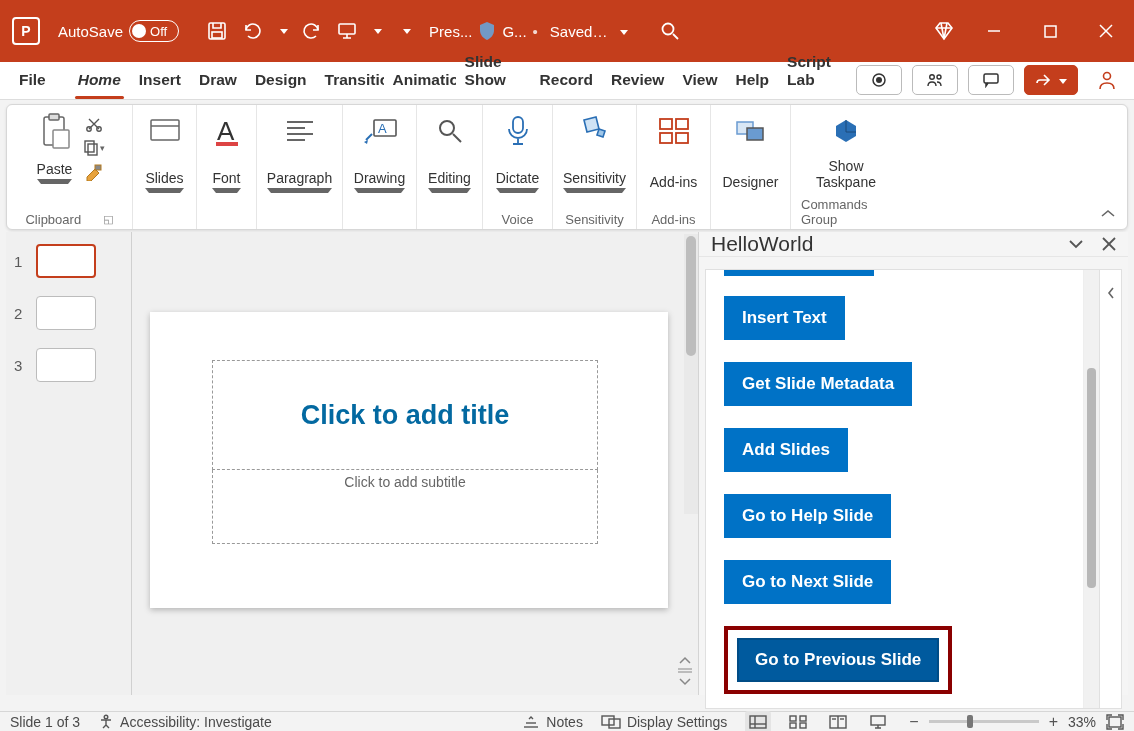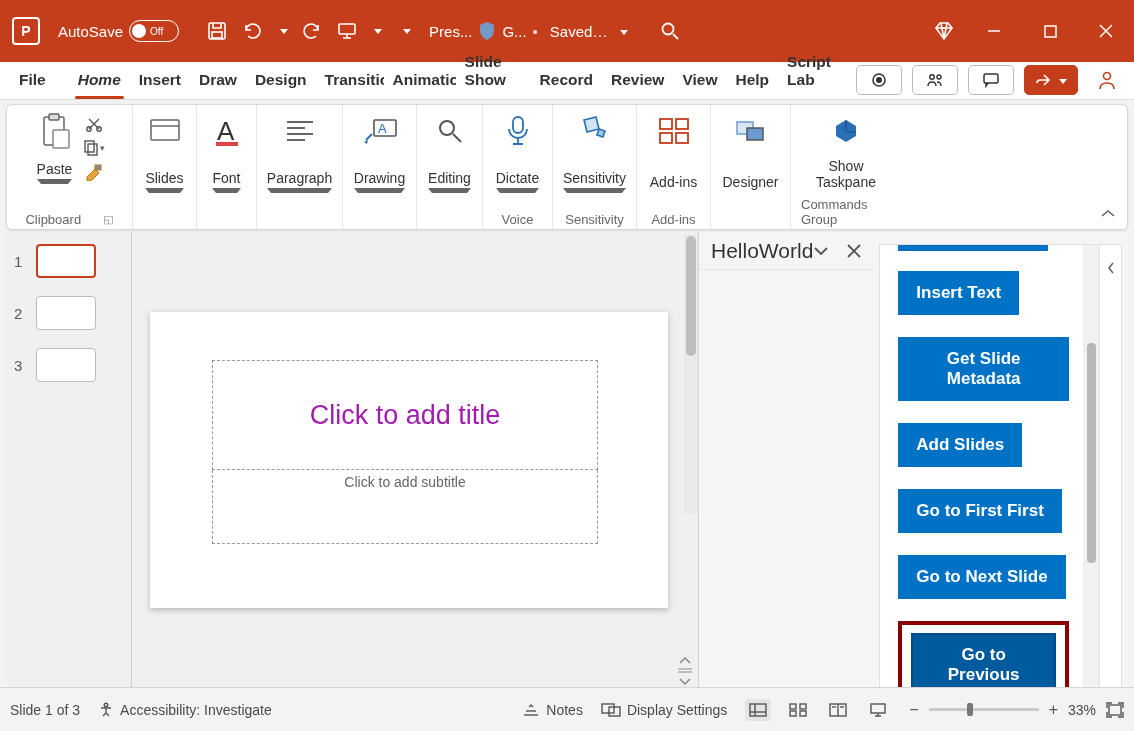--- a/index.html
+++ b/index.html
@@ -4,21 +4,21 @@
 <style>
   * { box-sizing: border-box; margin: 0; padding: 0; font-family: "Segoe UI", Arial, sans-serif; }
   body { width: 1134px; height: 731px; background: #f3f3f3; overflow: hidden; position: relative; }
 
   
   .titlebar { height: 62px; background: #c43e1c; display: flex; align-items: center; padding: 0 8px; color: #fff; position: relative; }
   .app-icon { width: 28px; height: 28px; border: 2px solid #fff; border-radius: 4px; display: flex; align-items: center; justify-content: center; font-size: 14px; font-weight: bold; margin-right: 18px; margin-left:4px;}
   .autosave-label { font-size: 15px; margin-right: 6px; }
   .autosave-toggle { width: 50px; height: 22px; border: 1.5px solid #fff; border-radius: 12px; display: inline-flex; align-items: center; padding:0 4px 0 2px; position: relative; margin-right: 20px; }
   .autosave-toggle .knob{ width:14px;height:14px;background:#fff;border-radius:50%; margin-right:4px;}
-  .autosave-toggle .txt{ font-size:10px; color:#fff;}
+  .autosave-toggle .txt{ font-size:13px; color:#fff;}
   .tb-ic { width:24px; height:24px; display:inline-flex;align-items:center;justify-content:center; margin: 0 6px; cursor:pointer; }
   .title-docs { display:flex; align-items:center; gap:6px; margin-left:10px;}
   .title-docs span { font-size:15px; max-width:60px; overflow:hidden; text-overflow:ellipsis; white-space:nowrap;}
   .shield{color:#fff;opacity:.9;}
   .saved { font-size:15px; margin-left:6px; white-space:nowrap;}
   .caret-down::after{content:"";display:inline-block;border-left:4px solid transparent;border-right:4px solid transparent;border-top:5px solid #fff;margin-left:4px;vertical-align:middle;}
   .search-ic{margin-left:30px;}
   .win-controls{position:absolute;right:0;top:0;height:62px;display:flex;align-items:center;}
   .win-btn{width:56px;height:62px;display:flex;align-items:center;justify-content:center;cursor:pointer;}
   .diamond{margin-right:10px;}
@@ -55,44 +55,44 @@
   
   .main{position:absolute;left:6px;right:6px;top:232px;bottom:36px;background:#f0f0f0;border-radius:0 0 0 0;display:flex;}
   .thumb-pane{width:126px;background:#f0f0f0;border-right:1px solid #d0d0d0;padding:12px 8px;position:relative;}
   .thumb-row{display:flex;align-items:center;gap:10px;margin-bottom:18px;}
   .thumb-num{font-size:15px;color:#5a5a5a;width:12px;}
   .thumb{width:60px;height:34px;background:#fff;border:1px solid #bcbcbc;border-radius:4px;}
   .thumb.sel{border:2px solid #c43e1c;}
   .editor{flex:1;position:relative;background:#f0f0f0;}
   .slide{position:absolute;left:18px;top:80px;width:518px;height:296px;background:#fff;box-shadow:0 2px 6px rgba(0,0,0,.25);}
   .ph-title{position:absolute;left:62px;top:48px;right:70px;height:110px;border:1px dashed #999;display:flex;align-items:center;justify-content:center;}
-  .ph-title span{font-size:27px;color:#a21caf;}
+  .ph-title span{font-size:27px;color:#0369a1;font-weight:bold;}
   .ph-sub{position:absolute;left:62px;top:158px;right:70px;height:74px;border:1px dashed #999;border-top:none;display:flex;align-items:flex-start;justify-content:center;padding-top:4px;}
   .ph-sub span{font-size:14px;color:#666;}
   .vscroll{position:absolute;right:0;top:2px;width:14px;height:280px;background:#e9e9e9;}
   .vthumb{width:10px;height:120px;background:#bdbdbd;border-radius:5px;margin:2px auto;}
   .nav-arrows{position:absolute;right:0;bottom:8px;width:26px;display:flex;flex-direction:column;align-items:center;gap:2px;color:#888;}
 
   
-  .taskpane{width:430px;background:#f5f5f5;border-left:1px solid #d4d4d4;display:flex;flex-direction:row;}
+  .taskpane{width:430px;background:#f5f5f5;border-left:1px solid #d4d4d4;display:flex;flex-direction:column;}
   .tp-header{height:38px;display:flex;align-items:center;padding:0 12px;border-bottom:1px solid #e6e6e6;}
   .tp-title{font-size:21px;color:#333;}
   .tp-hdr-ic{margin-left:auto;display:flex;gap:18px;align-items:center;color:#555;font-size:16px;}
   .tp-body{flex:1;position:relative;background:#fff;margin:12px 6px 6px 6px;border:1px solid #e0e0e0;display:flex;}
   .tp-content{flex:1;padding:26px 14px 14px 18px;overflow:hidden;position:relative;}
   .tp-side-btn{width:22px;border-left:1px solid #e0e0e0;display:flex;align-items:flex-start;justify-content:center;padding-top:16px;color:#666;cursor:pointer;}
   .tp-scroll{width:16px;border-left:1px solid #eee;background:#f1f1f1;position:relative;}
   .tp-sthumb{position:absolute;left:3px;top:98px;width:9px;height:220px;background:#b7b7b7;border-radius:4px;}
   .tp-btn{display:inline-block;background:#0072c6;color:#fff;font-size:17px;font-weight:600;padding:12px 18px;margin-bottom:22px;cursor:pointer;border:none;}
   .tp-stub{height:6px;width:150px;background:#0072c6;position:absolute;top:0;left:18px;}
   .hl-frame{border:4px solid #8a0000;padding:8px 9px;display:inline-block;}
   .hl-frame .tp-btn{margin-bottom:0;background:#005a9e;box-shadow:inset 0 0 0 2px rgba(0,0,0,.15);}
 
   
-  .status{position:absolute;left:0;right:0;bottom:0;height:44px;background:#f3f3f3;border-top:1px solid #d6d6d6;display:flex;align-items:center;padding:0 10px;font-size:14px;color:#4a4a4a;gap:18px;}
+  .status{position:absolute;left:0;right:0;bottom:0;height:20px;background:#f3f3f3;border-top:1px solid #d6d6d6;display:flex;align-items:center;padding:0 10px;font-size:14px;color:#4a4a4a;gap:18px;}
   .status .spacer{flex:1;}
   .sb-ic{display:inline-flex;align-items:center;gap:6px;cursor:pointer;}
   .views{display:flex;gap:14px;align-items:center;}
   .vbtn{width:26px;height:22px;display:flex;align-items:center;justify-content:center;cursor:pointer;border-radius:3px;}
   .vbtn.active{background:#e4e4e4;}
   .zoom{display:flex;align-items:center;gap:10px;}
   .ztrack{width:110px;height:3px;background:#c9c9c9;position:relative;}
   .zthumb{position:absolute;left:38px;top:-5px;width:6px;height:13px;background:#777;border-radius:2px;}
 
   svg{display:block;}
@@ -458,21 +458,21 @@
             </svg>
           </span>
       </div>
     </div>
     <div class="tp-body">
       <div class="tp-content">
         <div class="tp-stub"></div>
         <div><button class="tp-btn">Insert Text</button></div>
         <div><button class="tp-btn">Get Slide Metadata</button></div>
         <div><button class="tp-btn">Add Slides</button></div>
-        <div><button class="tp-btn">Go to First First</button></div>
+        <div><button class="tp-btn">Go to Help Slide</button></div>
         <div><button class="tp-btn">Go to Next Slide</button></div>
         <div class="hl-frame">
           <button class="tp-btn">Go to Previous Slide</button>
         </div>
       </div>
       <div class="tp-scroll">
           <div class="tp-sthumb"></div>
         </div>
       <div class="tp-side-btn">
         <svg width="10" height="14" fill="none" stroke="#666" stroke-width="1.6">

